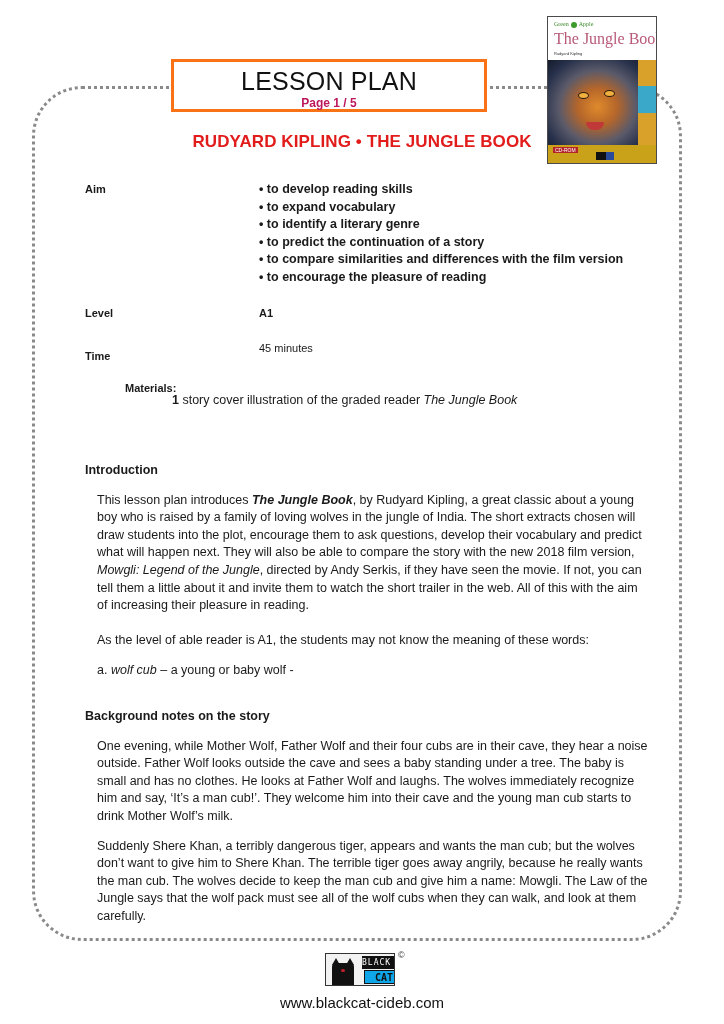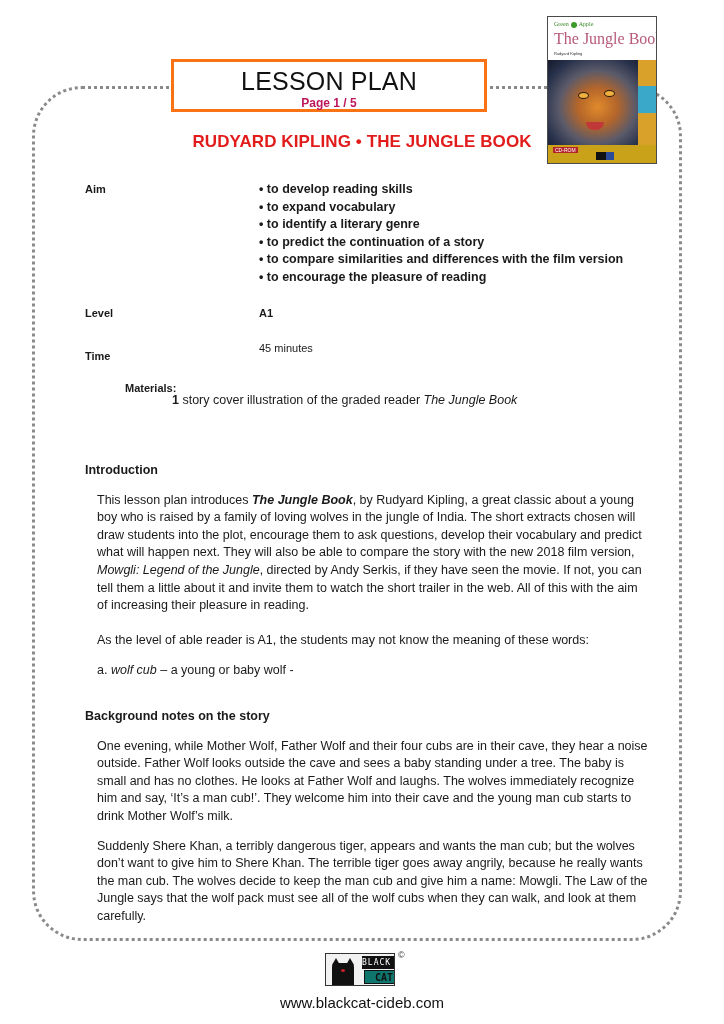--- a/index.html
+++ b/index.html
@@ -55,21 +55,21 @@
   .section p { margin: 12px; }
   .footer-logo {
     position: absolute; left: 325px; top: 953px; width: 70px; height: 33px;
     border: 1px solid #333; background: #f2f2f2; box-sizing: border-box; overflow: hidden;
   }
   .cat-body { position: absolute; left: 6px; top: 9px; width: 22px; height: 23px; background: #111; border-radius: 4px 4px 0 0; }
   .cat-ear1 { position: absolute; left: 6px; top: 4px; width: 0; height: 0; border-left: 4px solid transparent; border-right: 4px solid transparent; border-bottom: 7px solid #111; }
   .cat-ear2 { position: absolute; left: 20px; top: 4px; width: 0; height: 0; border-left: 4px solid transparent; border-right: 4px solid transparent; border-bottom: 7px solid #111; }
   .cat-eye { position: absolute; left: 15px; top: 15px; width: 4px; height: 3px; border-radius: 50%; background: #c8202a; }
   .logo-word1 { position: absolute; left: 36px; top: 2px; width: 32px; height: 13px; background: #111; color: #fff; font-size: 8px; line-height: 13px; text-align: left; letter-spacing: 1px; font-family: "DejaVu Sans Mono", monospace; }
-  .logo-word2 { position: absolute; left: 38px; top: 16px; width: 40px; height: 14px; background: #0f766e; border: 1px solid #111; color: #111; font-size: 10px; line-height: 14px; text-align: center; font-weight: bold; font-family: "DejaVu Sans Mono", monospace; box-sizing: border-box; }
+  .logo-word2 { position: absolute; left: 38px; top: 16px; width: 40px; height: 14px; background: #0ea5e9; border: 1px solid #111; color: #111; font-size: 10px; line-height: 14px; text-align: center; font-weight: bold; font-family: "DejaVu Sans Mono", monospace; box-sizing: border-box; }
   .copyright { position: absolute; left: 398px; top: 950px; font-size: 9px; color: #333; }
   .website { position: absolute; left: 0; width: 724px; top: 994px; text-align: center; font-size: 15px; color: #111; }
 </style>
 </head>
 <body>
 
 <div class="frame"></div>
 
 <div class="title-box">
   <div class="title-main">LESSON PLAN</div>

